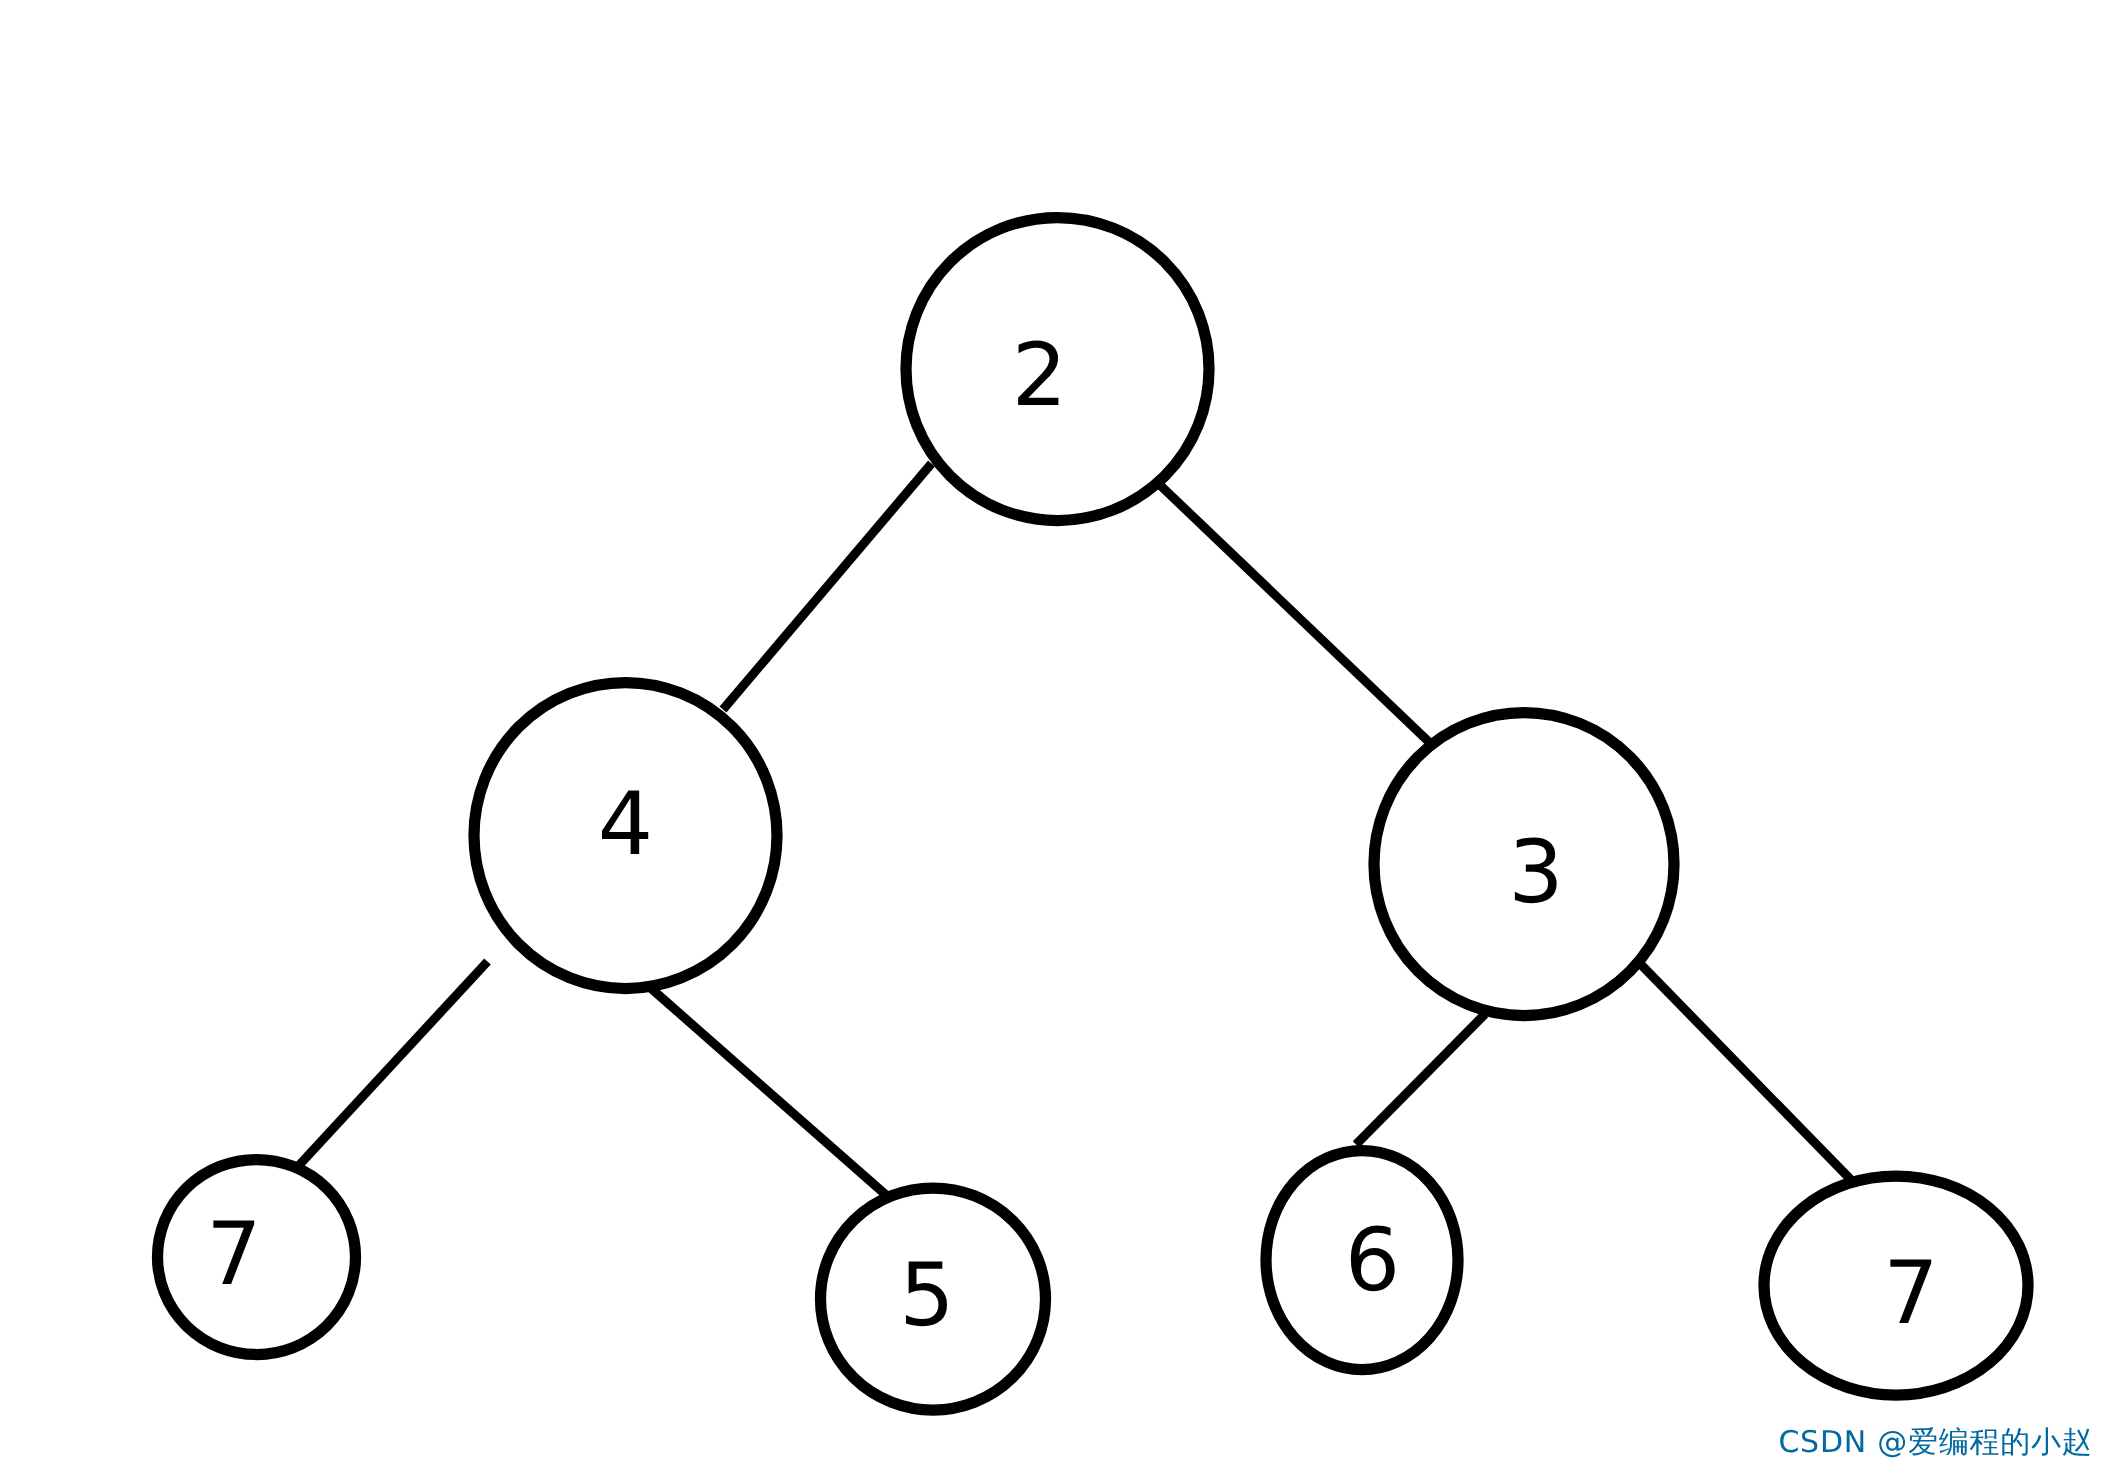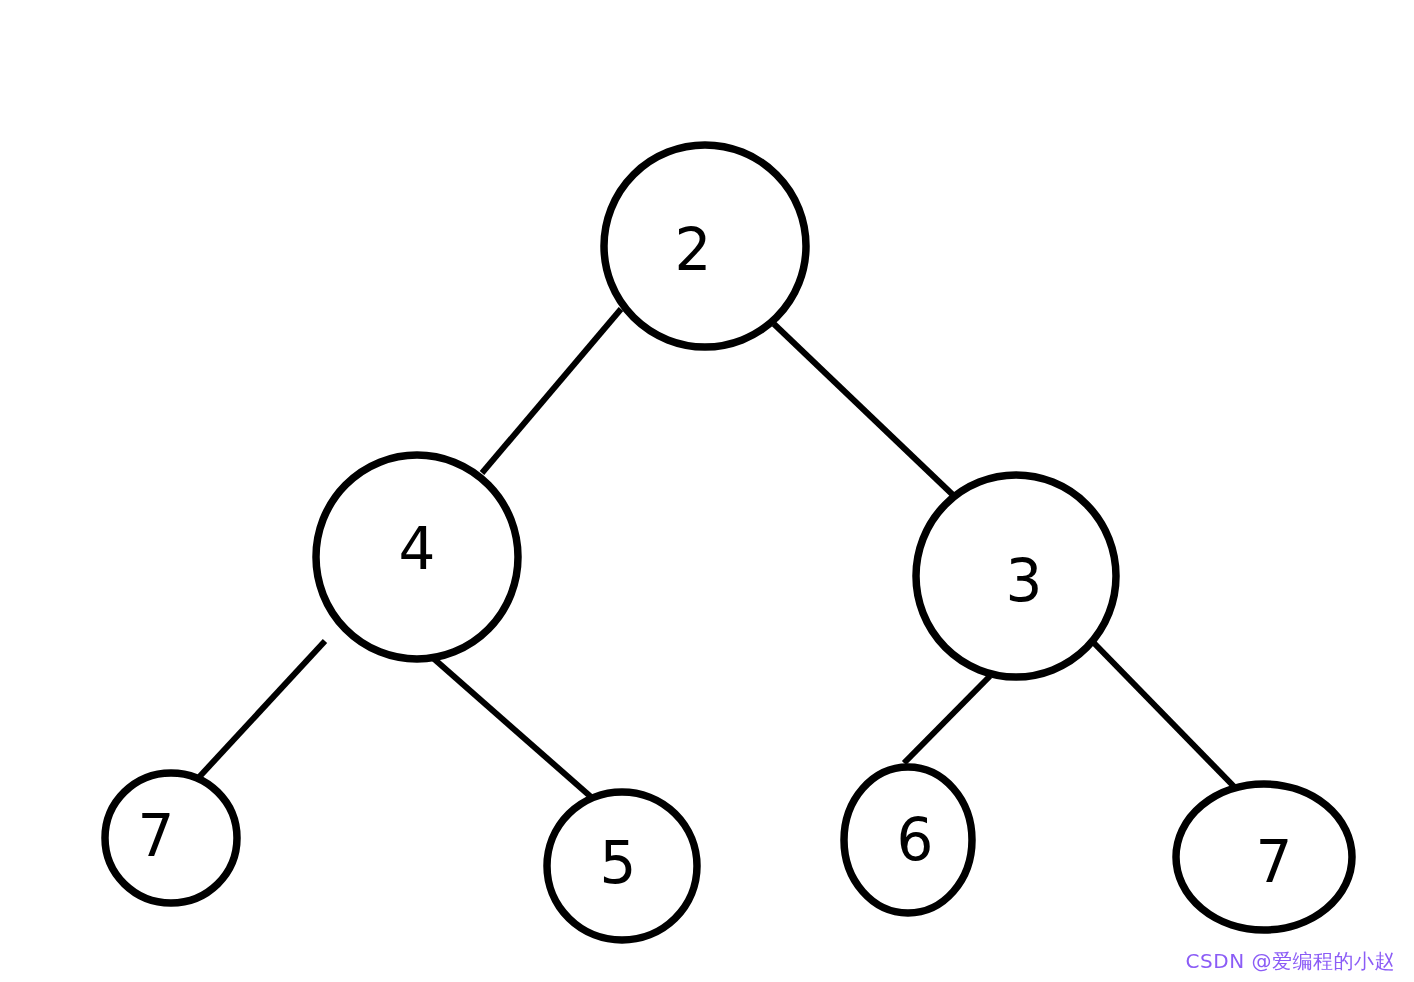--- a/index.html
+++ b/index.html
@@ -76,14 +76,14 @@
       </g>
       <g>
         <ellipse cx="908" cy="840" rx="64" ry="73" fill="#ffffff" stroke="#000000" stroke-width="7.5"></ellipse>
         <text x="915" y="840" font-size="58" dominant-baseline="central">6</text>
       </g>
       <g>
         <ellipse cx="1264" cy="857" rx="88" ry="73" fill="#ffffff" stroke="#000000" stroke-width="7.5"></ellipse>
         <text x="1274" y="862" font-size="58" dominant-baseline="central">7</text>
       </g>
     </svg>
-  <div class="watermark" title="CSDN @爱编程的小赵" style="color: #8b5cf6;">CSDN @爱编程的小赵</div>
+  <div class="watermark" title="CSDN @爱编程的小赵" style="color: #0369a1;">CSDN @爱编程的小赵</div>
 </div>
 
 </body></html>

